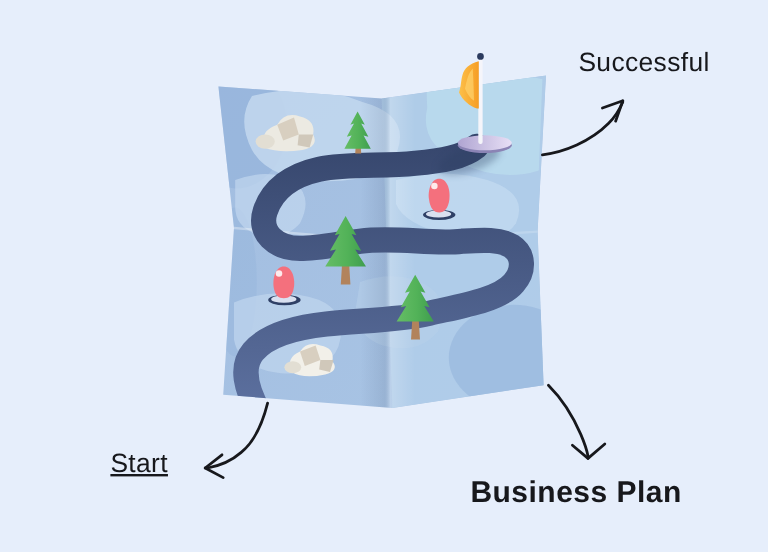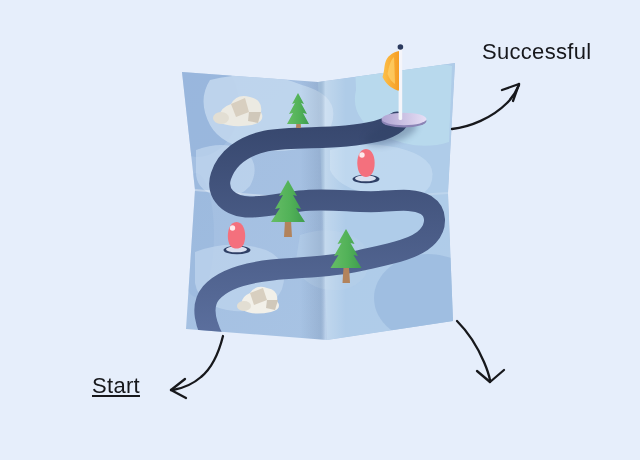--- a/index.html
+++ b/index.html
@@ -166,13 +166,14 @@
       <g>
         <path d="M457,321 C468,332 478,348 484,362 C487,369 489,375 490,380"></path>
         <path d="M490,382 L477,371"></path>
         <path d="M490,382 L504,370"></path>
       </g>
     </g>
   </svg>
 
   <div class="caption successful">Successful</div>
   <div class="caption start">Start</div>
+  <div class="caption business">Business Plan</div>
 </div>
 
 </body></html>

